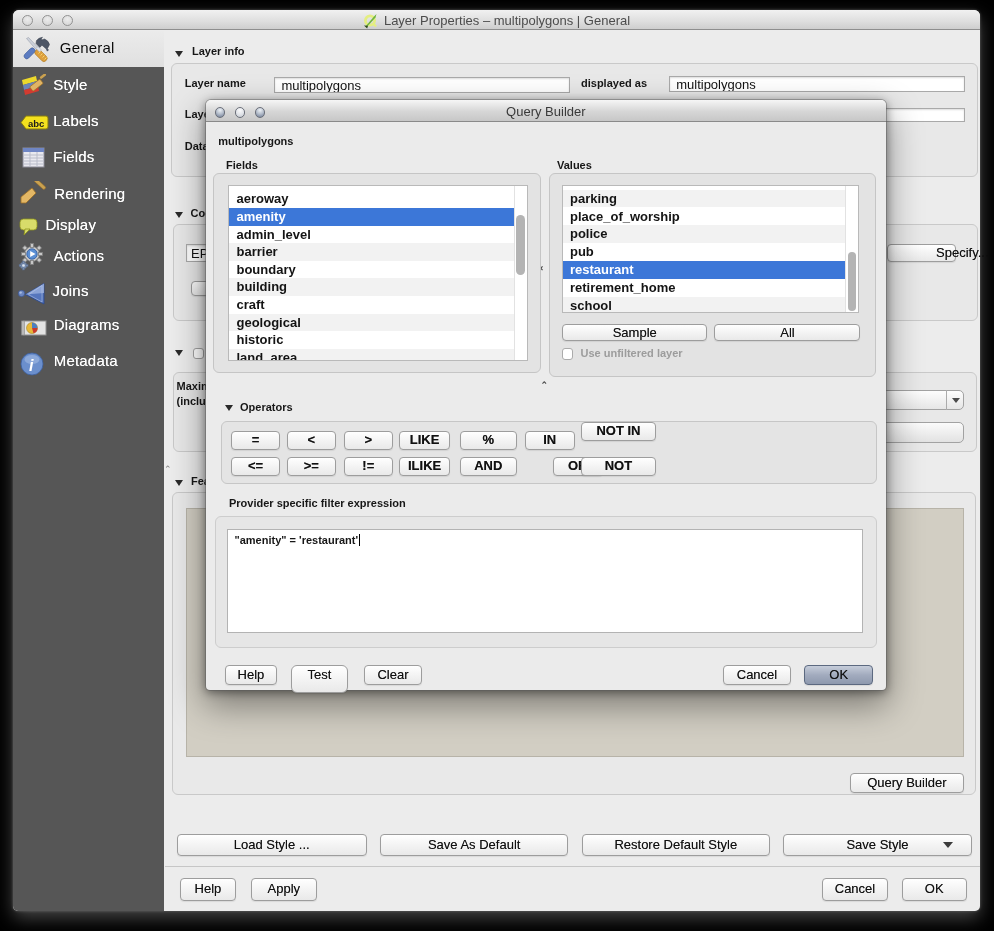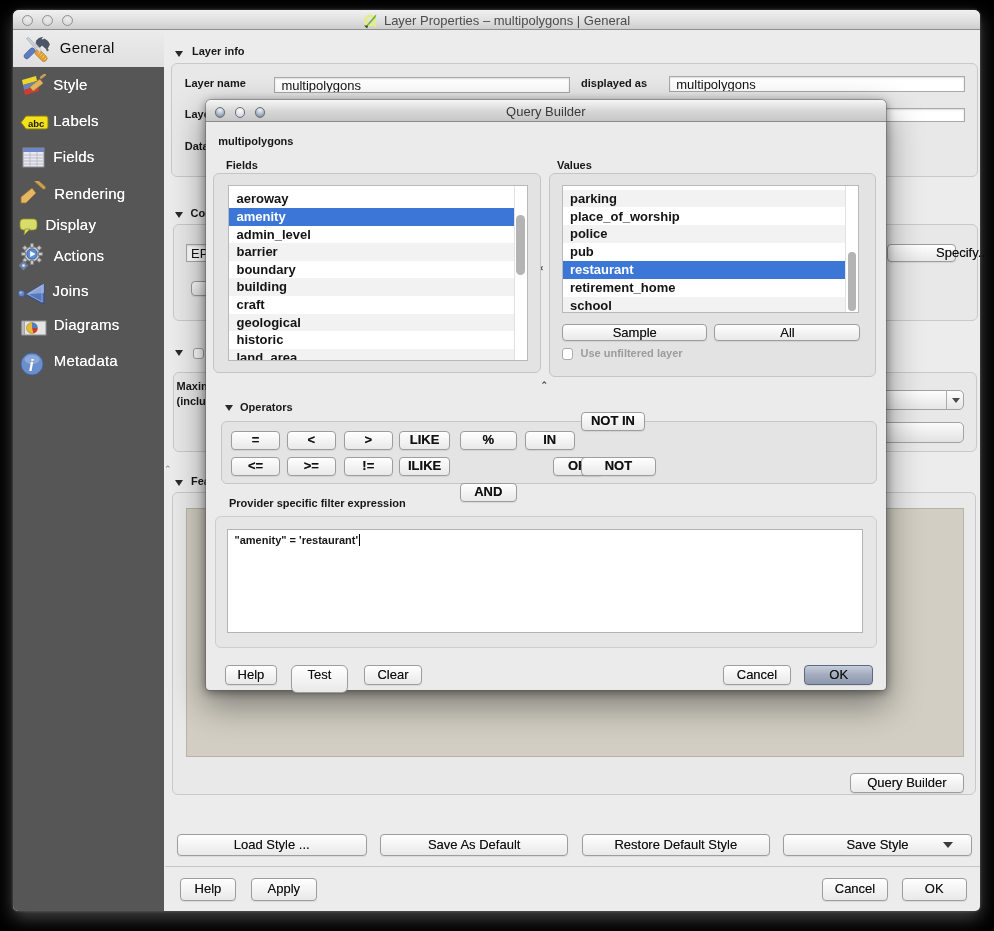--- a/index.html
+++ b/index.html
@@ -254,26 +254,26 @@
 
   <div class="tri" style="left:19.3px;top:305.1px;"></div>
   <div class="lbl" style="left:34.3px;top:300.2px;">Operators</div>
   <div class="gb" style="left:15.3px;top:320.6px;width:656px;height:63px;background:#e4e4e4;border-color:#c6c6c6;"></div>
   <div class="btn ob" style="left:25.3px;top:330.8px;width:49.3px;">=</div>
   <div class="btn ob" style="left:80.9px;top:330.8px;width:49.3px;">&lt;</div>
   <div class="btn ob" style="left:138px;top:330.8px;width:49.2px;">&gt;</div>
   <div class="btn ob" style="left:193.6px;top:330.8px;width:50.7px;">LIKE</div>
   <div class="btn ob" style="left:254.1px;top:330.8px;width:57px;">%</div>
   <div class="btn ob" style="left:319.1px;top:330.8px;width:49.8px;">IN</div>
-  <div class="btn ob" style="left:375.3px;top:312px;width:64px;text-align:center;">NOT IN</div>
+  <div class="btn ob" style="left:375.3px;top:322px;width:75px;text-align:center;">NOT IN</div>
   <div class="btn ob" style="left:25.3px;top:356.9px;width:49.3px;">&lt;=</div>
   <div class="btn ob" style="left:80.9px;top:356.9px;width:49.3px;">&gt;=</div>
   <div class="btn ob" style="left:138px;top:356.9px;width:49.2px;">!=</div>
   <div class="btn ob" style="left:193.6px;top:356.9px;width:50.7px;">ILIKE</div>
-  <div class="btn ob" style="left:254.1px;top:356.9px;width:57px;margin-top:26px;">AND</div>
+  <div class="btn ob" style="left:254.1px;top:356.9px;width:57px;">AND</div>
   <div class="btn ob" style="left:319.1px;top:356.9px;width:49.8px;margin-left:28px;">OR</div>
   <div class="btn ob" style="left:375.3px;top:356.9px;width:74.8px;">NOT</div>
 
   <div class="lbl" style="left:23.3px;top:396.2px;">Provider specific filter expression</div>
   <div class="gb" style="left:9.8px;top:415.6px;width:661.5px;height:132.5px;background:#e6e6e6;border-color:#cdcdcd;"></div>
   <div style="position:absolute;left:21.3px;top:428.6px;width:636px;height:104.5px;background:#fff;border:1px solid #b3b3b3;"></div>
   <div class="lbl" style="left:28.8px;top:434.1px;">"amenity" = 'restaurant'<span style="display:inline-block;width:1px;height:12px;background:#000;vertical-align:-2px;margin-left:0.5px;"></span></div>
 
   <div class="btn" style="left:19.3px;top:565.1px;width:52px;height:20px;line-height:18px;">Help</div>
   <div class="btn" style="left:85.3px;top:565.1px;width:57px;height:28px;line-height:18px;border-radius:6px;">Test</div>

